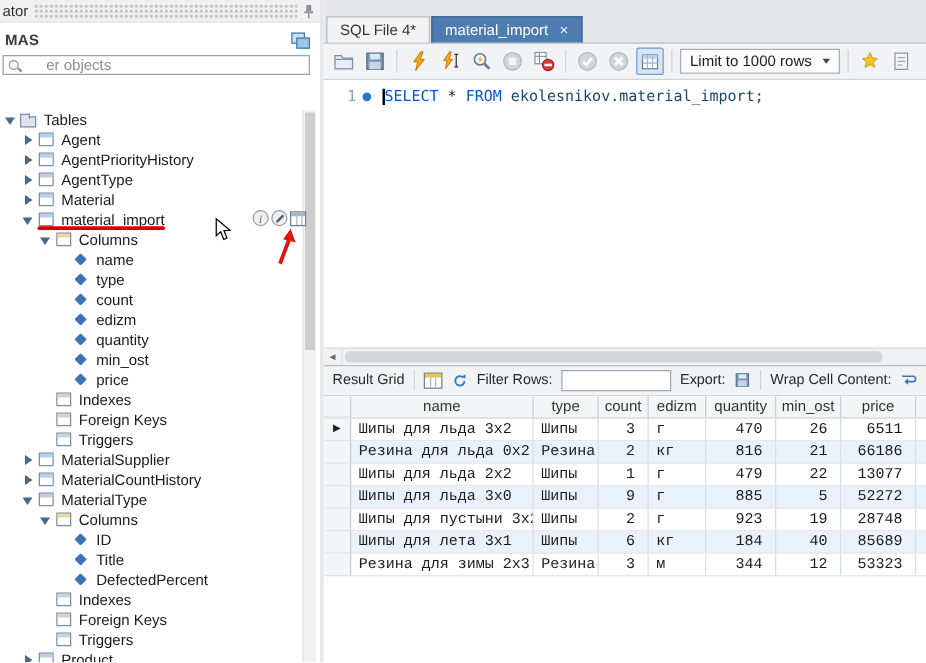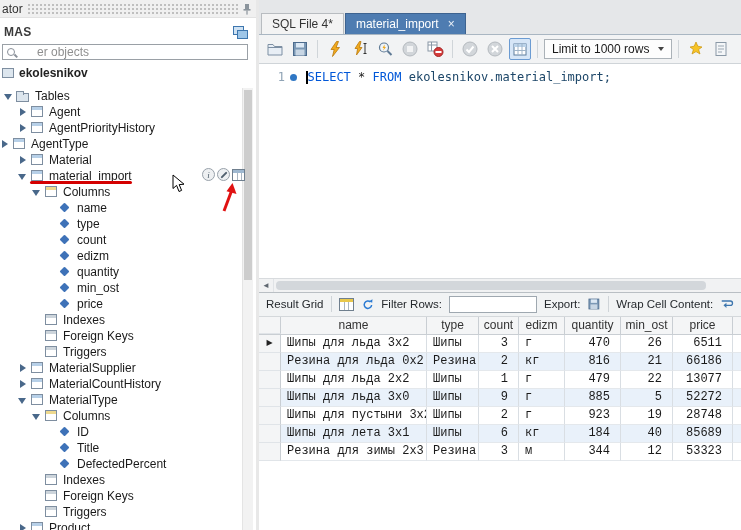--- a/index.html
+++ b/index.html
@@ -119,42 +119,38 @@
     <div class="schemas-header">
       <span class="t">MAS</span>
       <span class="hdr-ic"></span>
     </div>
 
     <div class="filter-box">
       <span class="mag"></span>
       <span class="filter-text">er objects</span>
     </div>
 
-    <div class="schema-row">
-      <span class="schema-ic"></span>
-      <span>ekolesnikov</span>
-    </div>
 
     <div class="tree">
         <div class="tree-row" style="padding-left: 4px;">
           <span class="expander down"></span>
           <span class="ti folder"></span>
           <span class="tree-label">Tables</span>
         </div>
         <div class="tree-row" style="padding-left: 18px;">
           <span class="expander right"></span>
           <span class="ti table"></span>
           <span class="tree-label">Agent</span>
         </div>
         <div class="tree-row" style="padding-left: 18px;">
           <span class="expander right"></span>
           <span class="ti table"></span>
           <span class="tree-label">AgentPriorityHistory</span>
         </div>
-        <div class="tree-row" style="">
+        <div class="tree-row" style="padding-left: 18px;">
           <span class="expander right"></span>
           <span class="ti table"></span>
           <span class="tree-label">AgentType</span>
         </div>
         <div class="tree-row" style="padding-left: 18px;">
           <span class="expander right"></span>
           <span class="ti table"></span>
           <span class="tree-label">Material</span>
         </div>
         <div class="tree-row" style="padding-left: 18px;">

